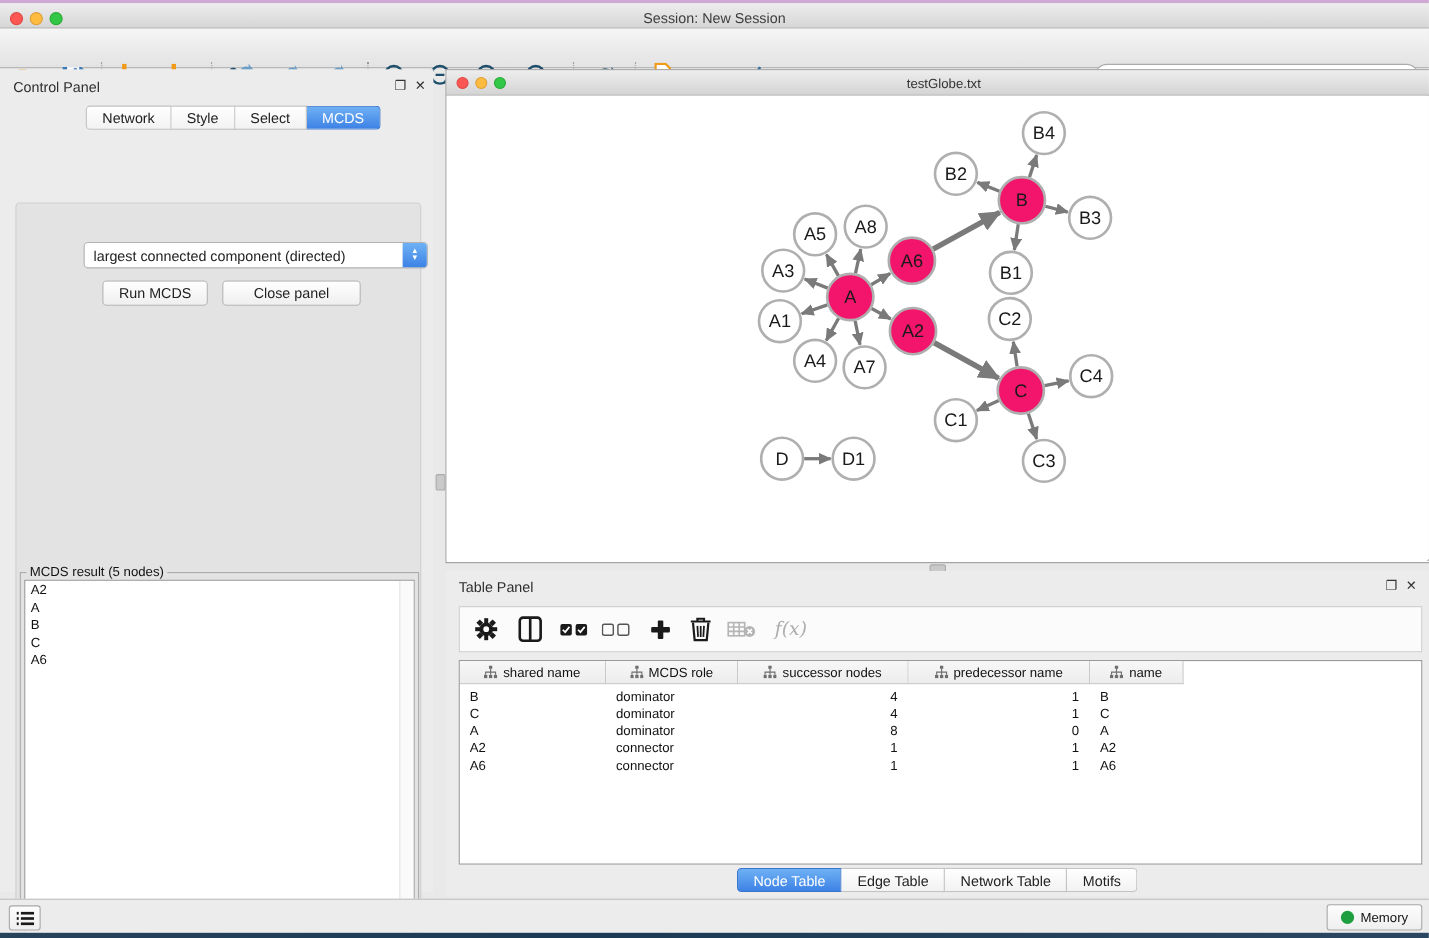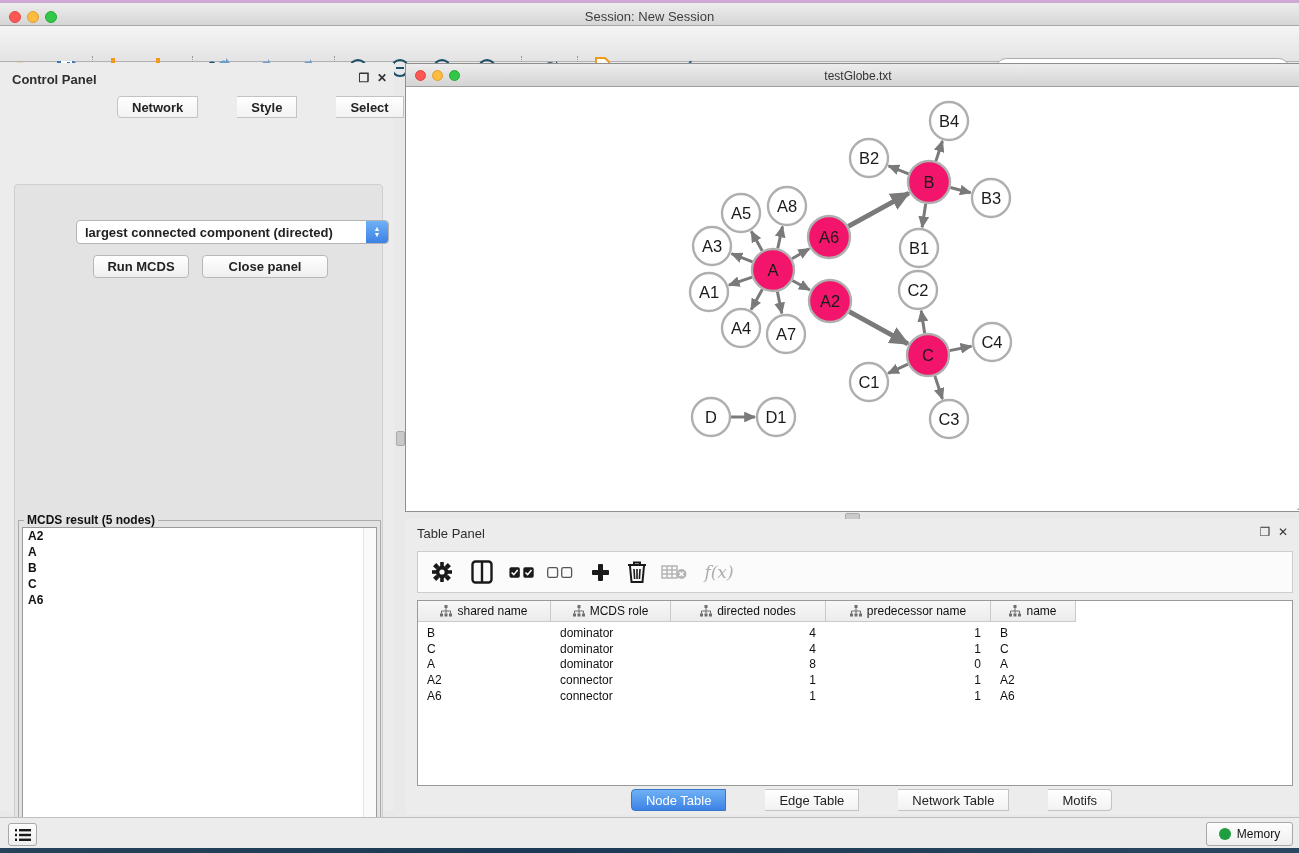--- a/index.html
+++ b/index.html
@@ -36,30 +36,30 @@
   .tb-icon { top:31px; width:30px; height:28px; display:flex; align-items:center; justify-content:center; cursor:default; }
   .tb-sep { top:30px; width:0; height:28px; border-left:1px dotted #9A9A9A; }
   .searchbox {
     left:995px; top:32px; width:295px; height:23px;
     background:#FFF; border:1px solid #ACACAC; border-radius:12px;
     display:flex; align-items:center; padding-left:7px;
   }
   .searchbox input { border:none; outline:none; background:transparent; font-size:12px; width:250px; margin-left:5px; }
 
   
-  .control-panel { left:0; top:63px; width:394px; height:748px; background:#ECECEC;font-weight:bold; }
+  .control-panel { left:0; top:63px; width:394px; height:748px; background:#ECECEC; }
   .panel-title { font-size:13px; color:#2E2E2E; }
   .float-btn, .close-btn { font-size:12px; color:#333; width:14px; text-align:center; cursor:default; }
 
   .seg-group { display:flex; }
   .seg {
     height:22px; padding:0 14px; display:flex; align-items:center; justify-content:center;
     background:linear-gradient(#FFFFFF,#F2F2F2);
     border:1px solid #C3C3C3; border-left:none;
-    font-size:13px; color:#222; cursor:default; white-space:nowrap;margin-left:39px;
+    font-size:13px; color:#222; cursor:default; white-space:nowrap;
   }
   .seg:first-child { border-left:1px solid #C3C3C3; border-radius:4px 0 0 4px; }
   .seg:last-child { border-radius:0 4px 4px 0; }
   .seg.active {
     background:linear-gradient(#6FB1F5,#3D82E5);
     border-color:#3876CE; color:#FFF;
   }
 
   .cp-body {
     left:14px; top:121px; width:369px; height:680px;
@@ -591,21 +591,21 @@
         <div class="dt-hcell" style="width: 155px;">
           <svg width="12" height="12" viewBox="0 0 12 12">
             <g fill="#6E6E6E">
               <rect x="4.5" y="0" width="3" height="3"></rect>
               <rect x="0" y="8.5" width="3" height="3"></rect>
               <rect x="4.5" y="8.5" width="3" height="3"></rect>
               <rect x="9" y="8.5" width="3" height="3"></rect>
             </g>
             <path d="M6 3 L6 6 M1.5 8.5 L1.5 6 L10.5 6 L10.5 8.5 M6 6 L6 8.5" stroke="#6E6E6E" fill="none"></path>
           </svg>
-          <span>directed nodes</span>
+          <span>successor nodes</span>
         </div>
         <div class="dt-hcell" style="width: 165px;">
           <svg width="12" height="12" viewBox="0 0 12 12">
             <g fill="#6E6E6E">
               <rect x="4.5" y="0" width="3" height="3"></rect>
               <rect x="0" y="8.5" width="3" height="3"></rect>
               <rect x="4.5" y="8.5" width="3" height="3"></rect>
               <rect x="9" y="8.5" width="3" height="3"></rect>
             </g>
             <path d="M6 3 L6 6 M1.5 8.5 L1.5 6 L10.5 6 L10.5 8.5 M6 6 L6 8.5" stroke="#6E6E6E" fill="none"></path>

